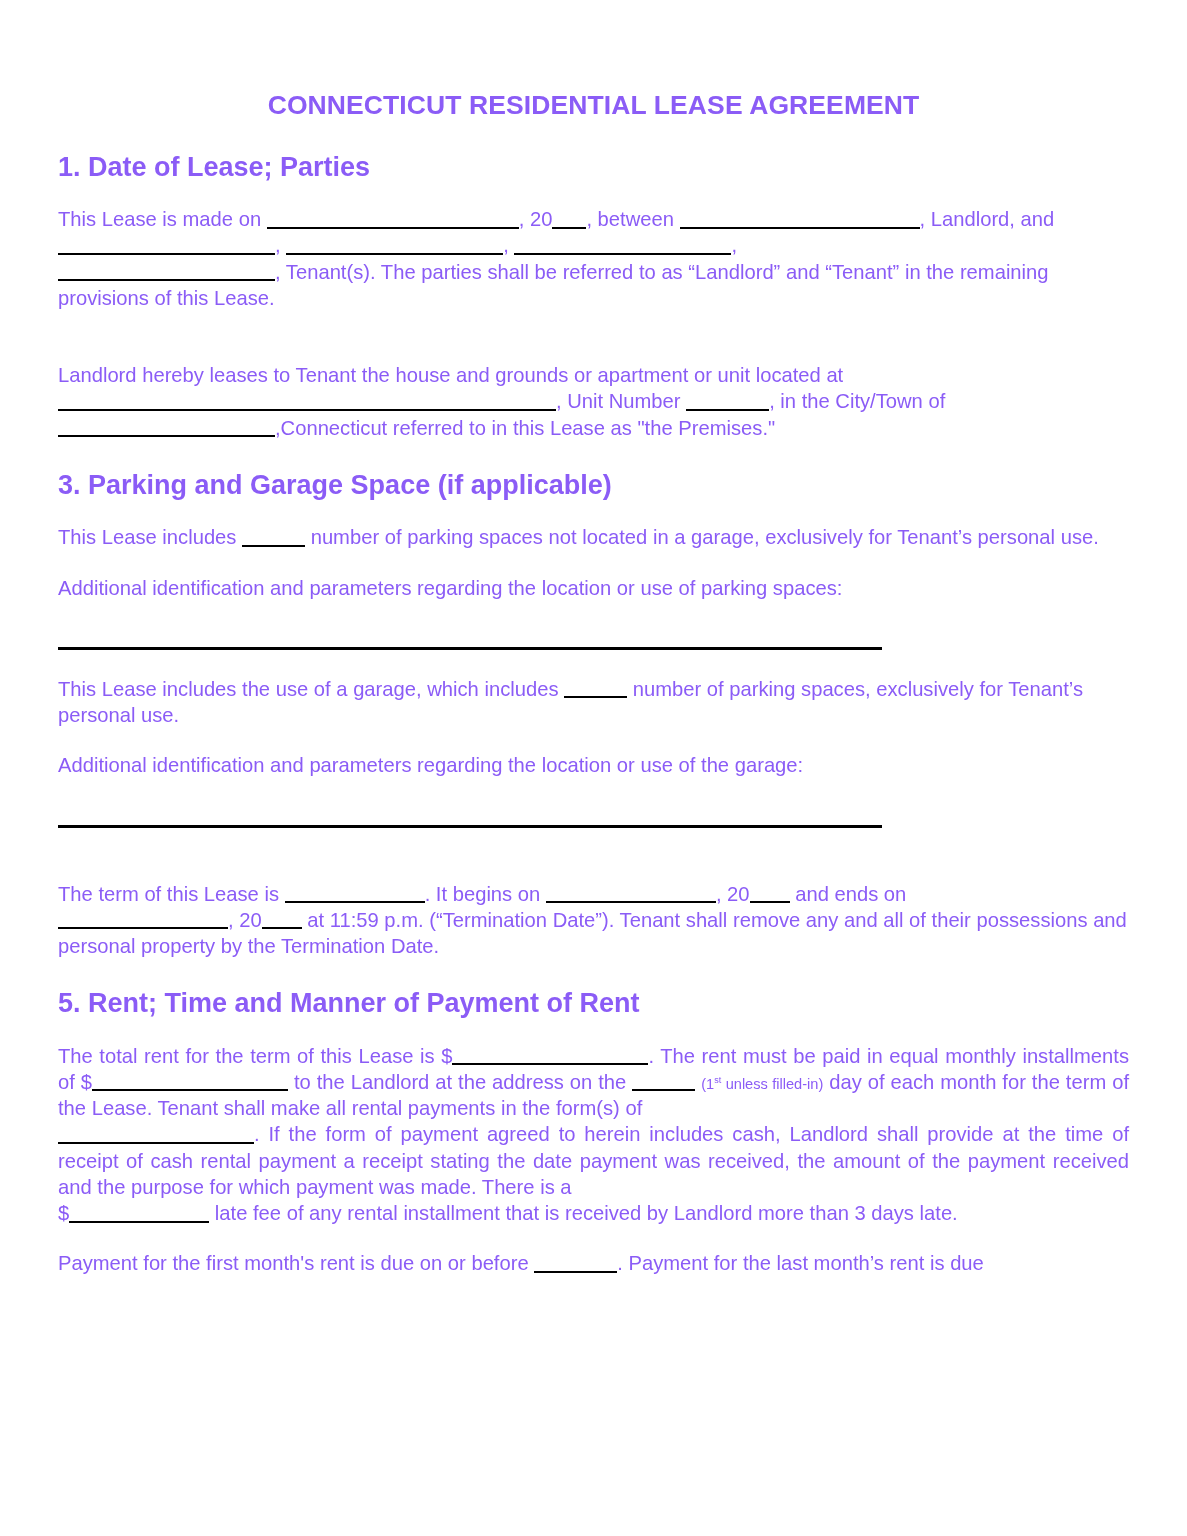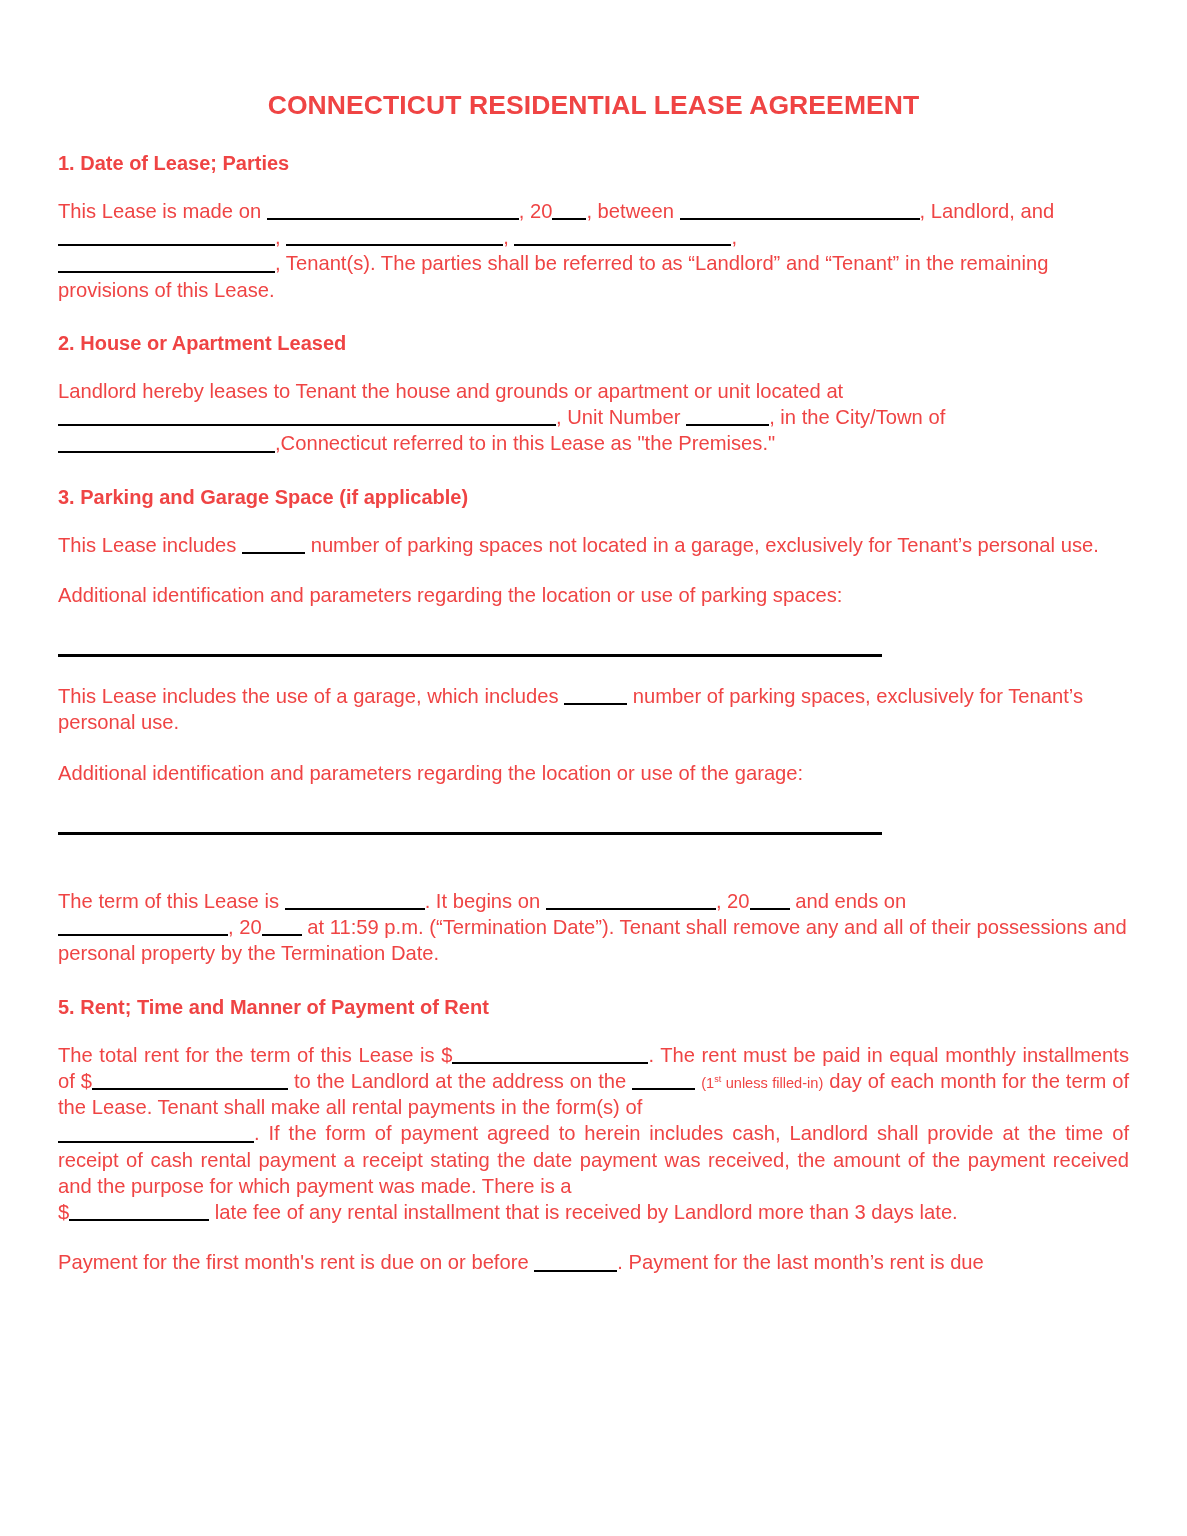--- a/index.html
+++ b/index.html
@@ -7,42 +7,42 @@
     padding: 0;
     background: #ffffff;
   }
   .page {
     position: relative;
     width: 1187px;
     height: 1536px;
     background: #ffffff;
     margin: 0 auto;
     font-family: "Liberation Sans", sans-serif;
-    color: #ef4444;
+    color: #8b5cf6;
     box-sizing: border-box;
     padding: 0 58px;
     overflow: hidden;
   }
   .doc-title {
     text-align: center;
     font-size: 26.5px;
     font-weight: bold;
     letter-spacing: 0.1px;
     margin-top: 92px;
     line-height: 1.05;
   }
   .doc-subtitle {
     text-align: center;
     font-size: 19px;
     font-weight: normal;
     margin-top: 10px;
     line-height: 1.05;
   }
   .sec-head {
-    font-size: 20px;
+    font-size: 27px;
     font-weight: bold;
     line-height: 1.2;
   }
   .para {
     font-size: 20.2px;
     line-height: 1.30;
     text-align: left;
   }
   .para.justify {
     text-align: justify;
@@ -107,21 +107,20 @@
     <span class="bl w-240"></span><span>, Landlord,</span>
     <span>and</span>
     <span class="bl w-xxl"></span><span>,</span>
     <span class="bl w-xxl"></span><span>,</span>
     <span class="bl w-xxl"></span><span>,</span><br>
     <span class="bl w-xxl"></span><span>,  Tenant(s). The parties shall be referred to as “Landlord” and “Tenant” in the remaining provisions of this Lease.</span>
   </div>
 
   <div class="sp-para-head"></div>
 
-  <div class="sec-head">2.  House or Apartment Leased</div>
   <div class="sp-head-para"></div>
   <div class="para">
     <span>Landlord hereby leases to Tenant the house and grounds or apartment or unit located at</span><br>
     <span class="bl w-addr"></span><span>, Unit Number</span>
     <span class="bl w-sm"></span><span>, in the City/Town of</span><br>
     <span class="bl w-xxl"></span><span>,Connecticut referred to in this Lease as "the Premises."</span>
   </div>
 
   <div class="sp-para-head"></div>
 

